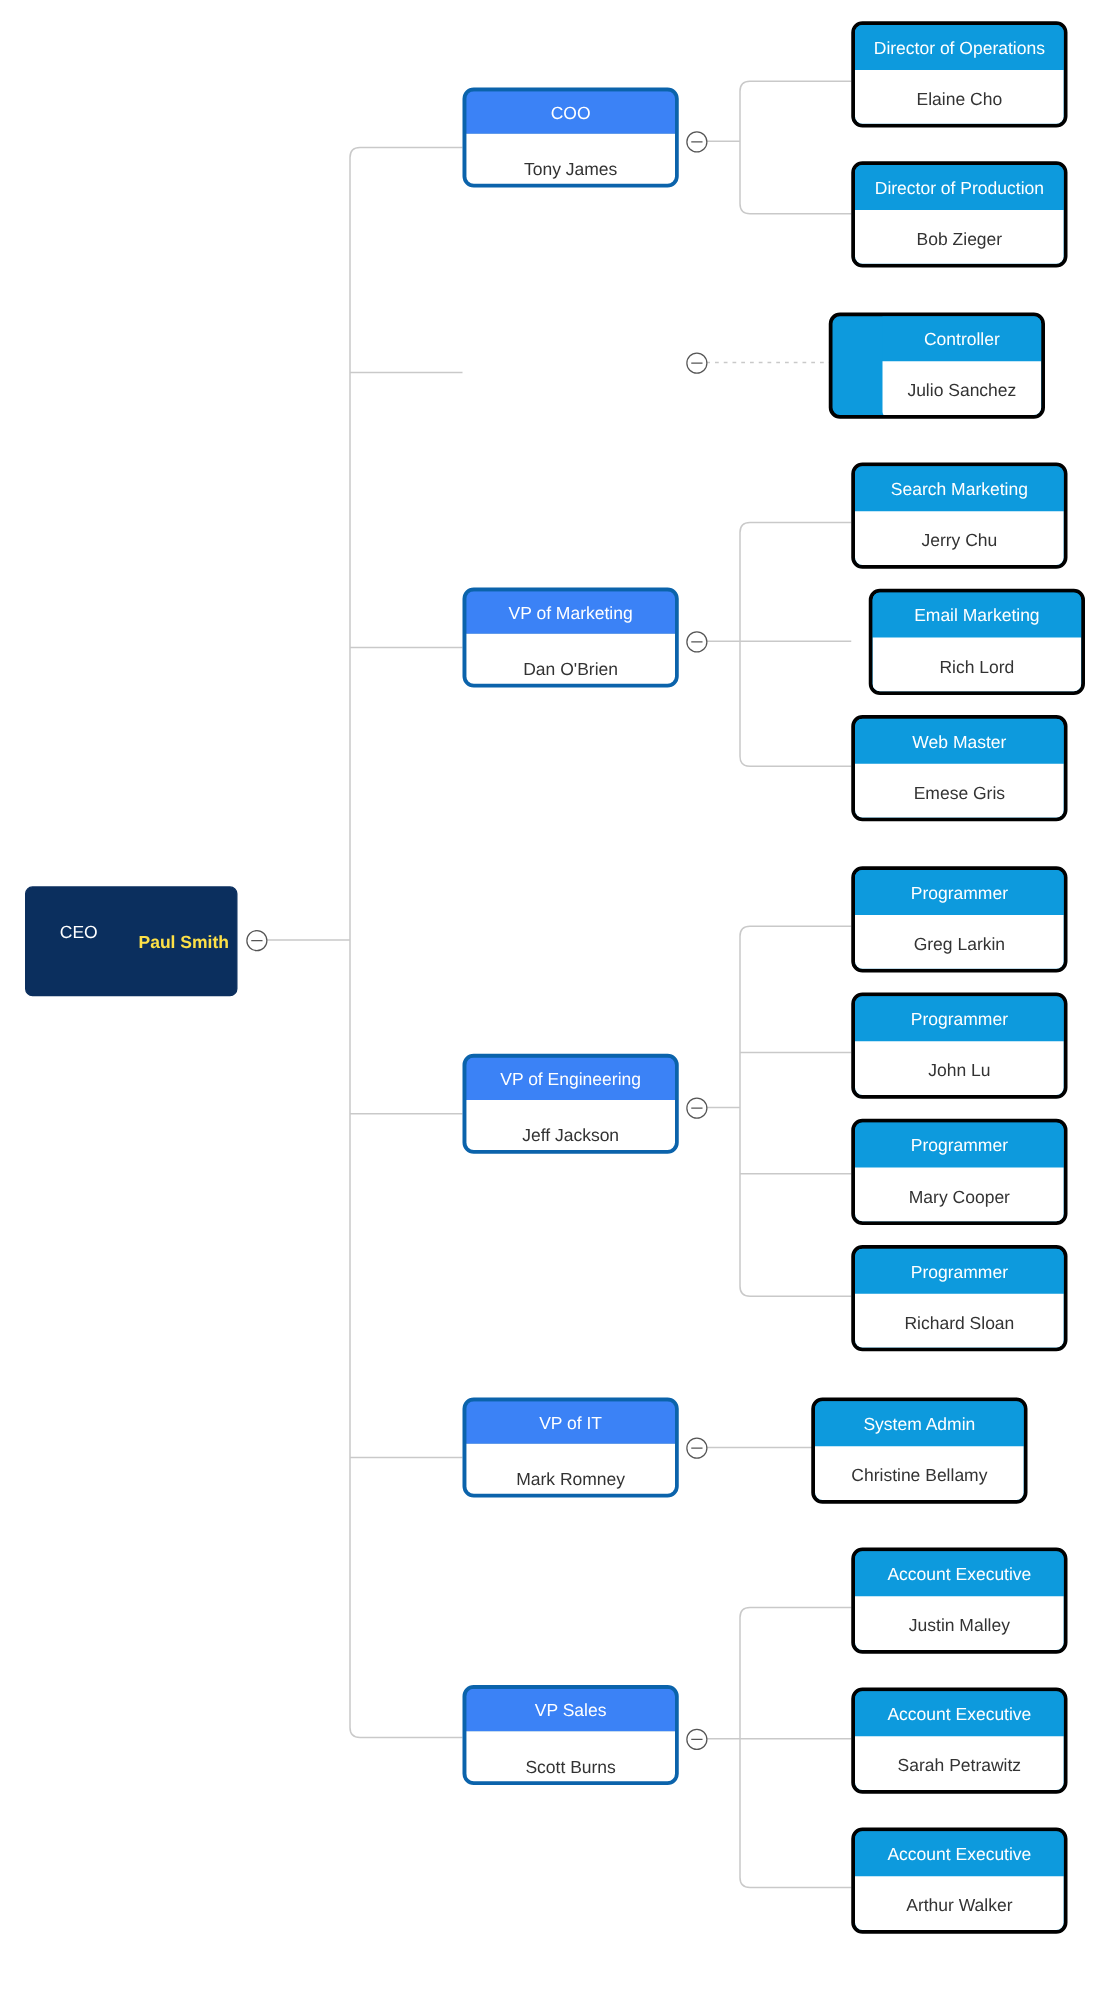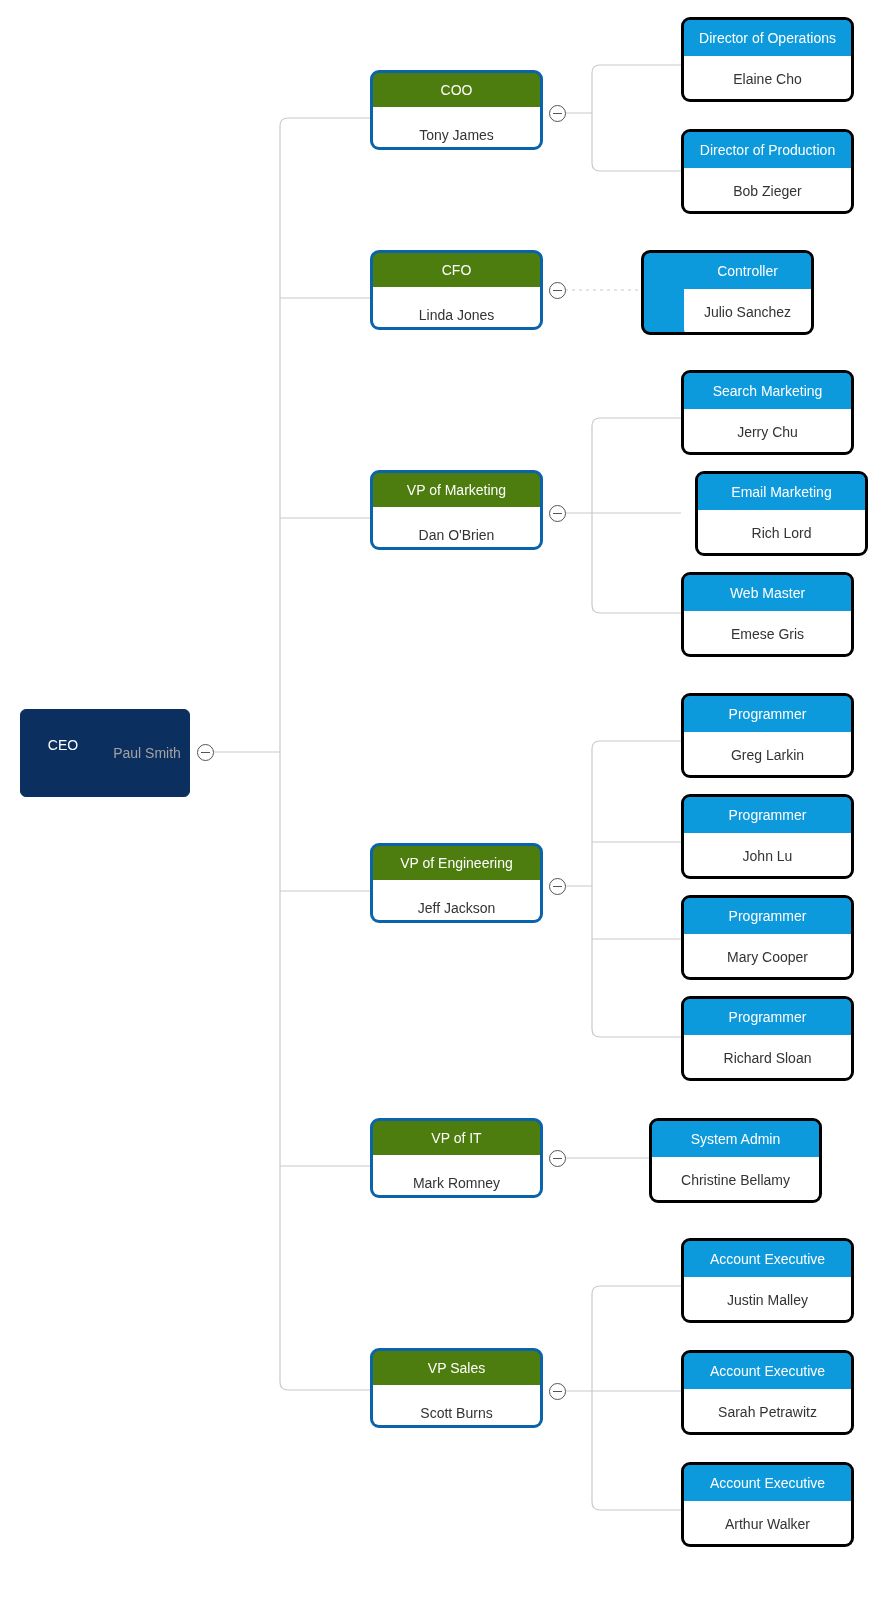--- a/index.html
+++ b/index.html
@@ -69,34 +69,35 @@
     align-items: center;
     justify-content: center;
   }
   .node.level-root .node-title {
     color: #ffffff;
     height: auto;
     padding-bottom: 16px;
   }
   .node.level-root .node-name {
     background: transparent;
-    color: #a3a3a3;
+    color: #fde047;
     height: auto;
+    font-weight: bold;
   }
   
   .node.level-2 {
     width: 173px;
     height: 80px;
     background: #0b63ab;
     border: 3px solid #0b63ab;
     border-radius: 9px;
   }
   .node.level-2 .node-title {
     height: 34px;
-    background: #4d7c0f;
+    background: #3b82f6;
     text-align: right;
   }
   .node.level-2 .node-name {
     height: 56px;
     border-radius: 0 0 6px 6px;
   }
   
   .node.level-3 {
     width: 173px;
     height: 85px;
@@ -175,24 +176,20 @@
 
   <div class="node level-root" style="left:20px; top:709px;">
     <div class="node-title">CEO</div>
     <div class="node-name">Paul Smith</div>
   </div>
 
   <div class="node level-2" style="left:370px; top:70px;">
     <div class="node-title">COO</div>
     <div class="node-name">Tony James</div>
   </div>
-  <div class="node level-2" style="left:370px; top:250px;">
-    <div class="node-title">CFO</div>
-    <div class="node-name">Linda Jones</div>
-  </div>
   <div class="node level-2" style="left:370px; top:470px;">
     <div class="node-title">VP of Marketing</div>
     <div class="node-name">Dan O'Brien</div>
   </div>
   <div class="node level-2" style="left:370px; top:843px;">
     <div class="node-title">VP of Engineering</div>
     <div class="node-name">Jeff Jackson</div>
   </div>
   <div class="node level-2" style="left:370px; top:1348px;">
     <div class="node-title">VP Sales</div>
@@ -204,21 +201,21 @@
   </div>
 
   <div class="node level-3" style="left:681px; top:17px;">
     <div class="node-title">Director of Operations</div>
     <div class="node-name">Elaine Cho</div>
   </div>
   <div class="node level-3" style="left:681px; top:129px;">
     <div class="node-title">Director of Production</div>
     <div class="node-name">Bob Zieger</div>
   </div>
-  <div class="node level-3" style="left:641px; top:250px;padding-left:40px;">
+  <div class="node level-3" style="left:663px; top:250px;padding-left:40px;">
     <div class="node-title">Controller</div>
     <div class="node-name">Julio Sanchez</div>
   </div>
   <div class="node level-3" style="left:681px; top:370px;">
     <div class="node-title">Search Marketing</div>
     <div class="node-name">Jerry Chu</div>
   </div>
   <div class="node level-3" style="left:695px; top:471px;">
     <div class="node-title">Email Marketing</div>
     <div class="node-name">Rich Lord</div>

